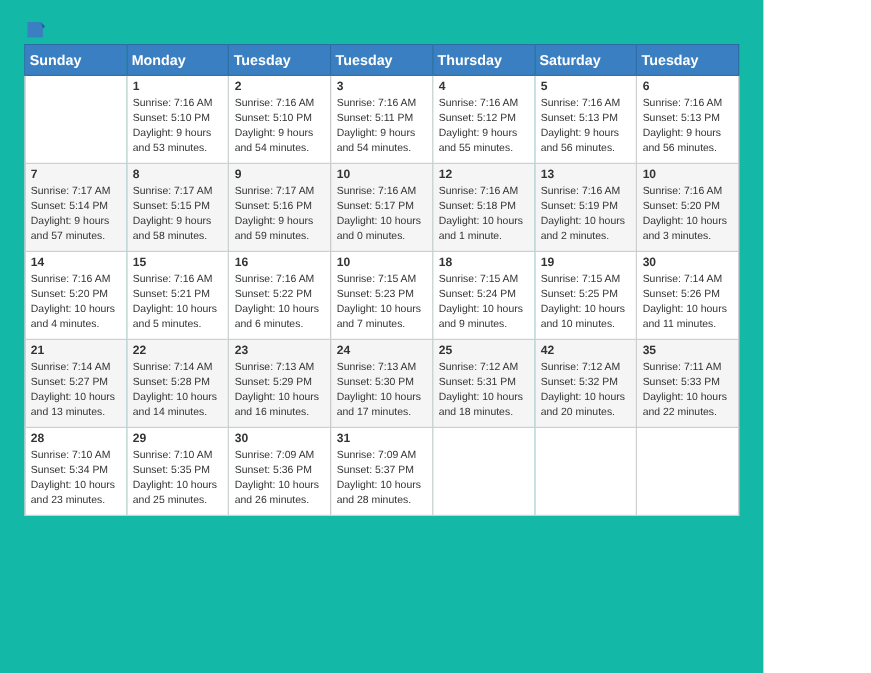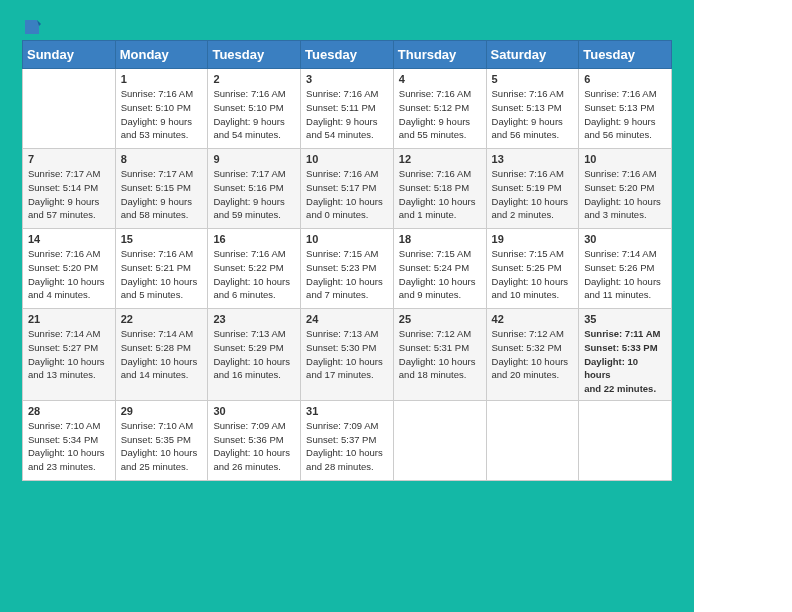--- a/index.html
+++ b/index.html
@@ -305,21 +305,21 @@
           </td>
           <td>
             <span class="day-number">42</span>
             <div class="cell-content" style="white-space: pre-line;">Sunrise: 7:12 AM
 Sunset: 5:32 PM
 Daylight: 10 hours
 and 20 minutes.</div>
           </td>
           <td>
             <span class="day-number">35</span>
-            <div class="cell-content" style="white-space: pre-line; font-weight: bold;">Sunrise: 7:11 AM
+            <div class="cell-content" style="white-space: pre-line;">Sunrise: 7:11 AM
 Sunset: 5:33 PM
 Daylight: 10 hours
 and 22 minutes.</div>
           </td>
         </tr>
         <tr>
           <td>
             <span class="day-number">28</span>
             <div class="cell-content" style="white-space: pre-line;">Sunrise: 7:10 AM
 Sunset: 5:34 PM

